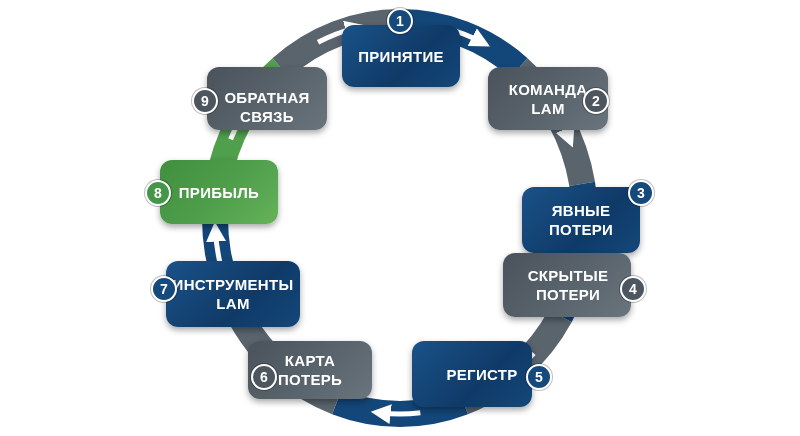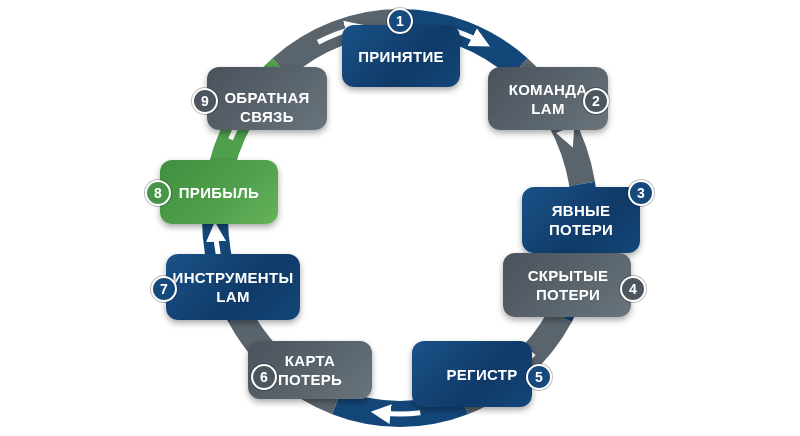--- a/index.html
+++ b/index.html
@@ -82,21 +82,21 @@
     <span class="label">РЕГИСТР</span>
   </div>
   <div class="badge blue" style="left:526px;top:364px;">5</div>
 
   <div class="node gray" style="left:248px;top:341px;width:124px;height:58px;">
     <span class="label">КАРТА
 ПОТЕРЬ</span>
   </div>
   <div class="badge gray" style="left:251px;top:364px;">6</div>
 
-  <div class="node blue" style="left:166px;top:254px;width:134px;height:66px;">
+  <div class="node blue" style="left:166px;top:261px;width:134px;height:66px;">
     <span class="label">ИНСТРУМЕНТЫ
 LAM</span>
   </div>
   <div class="badge blue" style="left:151px;top:276px;">7</div>
 
   <div class="node green" style="left:160px;top:160px;width:118px;height:64px;">
     <span class="label">ПРИБЫЛЬ</span>
   </div>
   <div class="badge green" style="left:145px;top:180px;">8</div>
 

